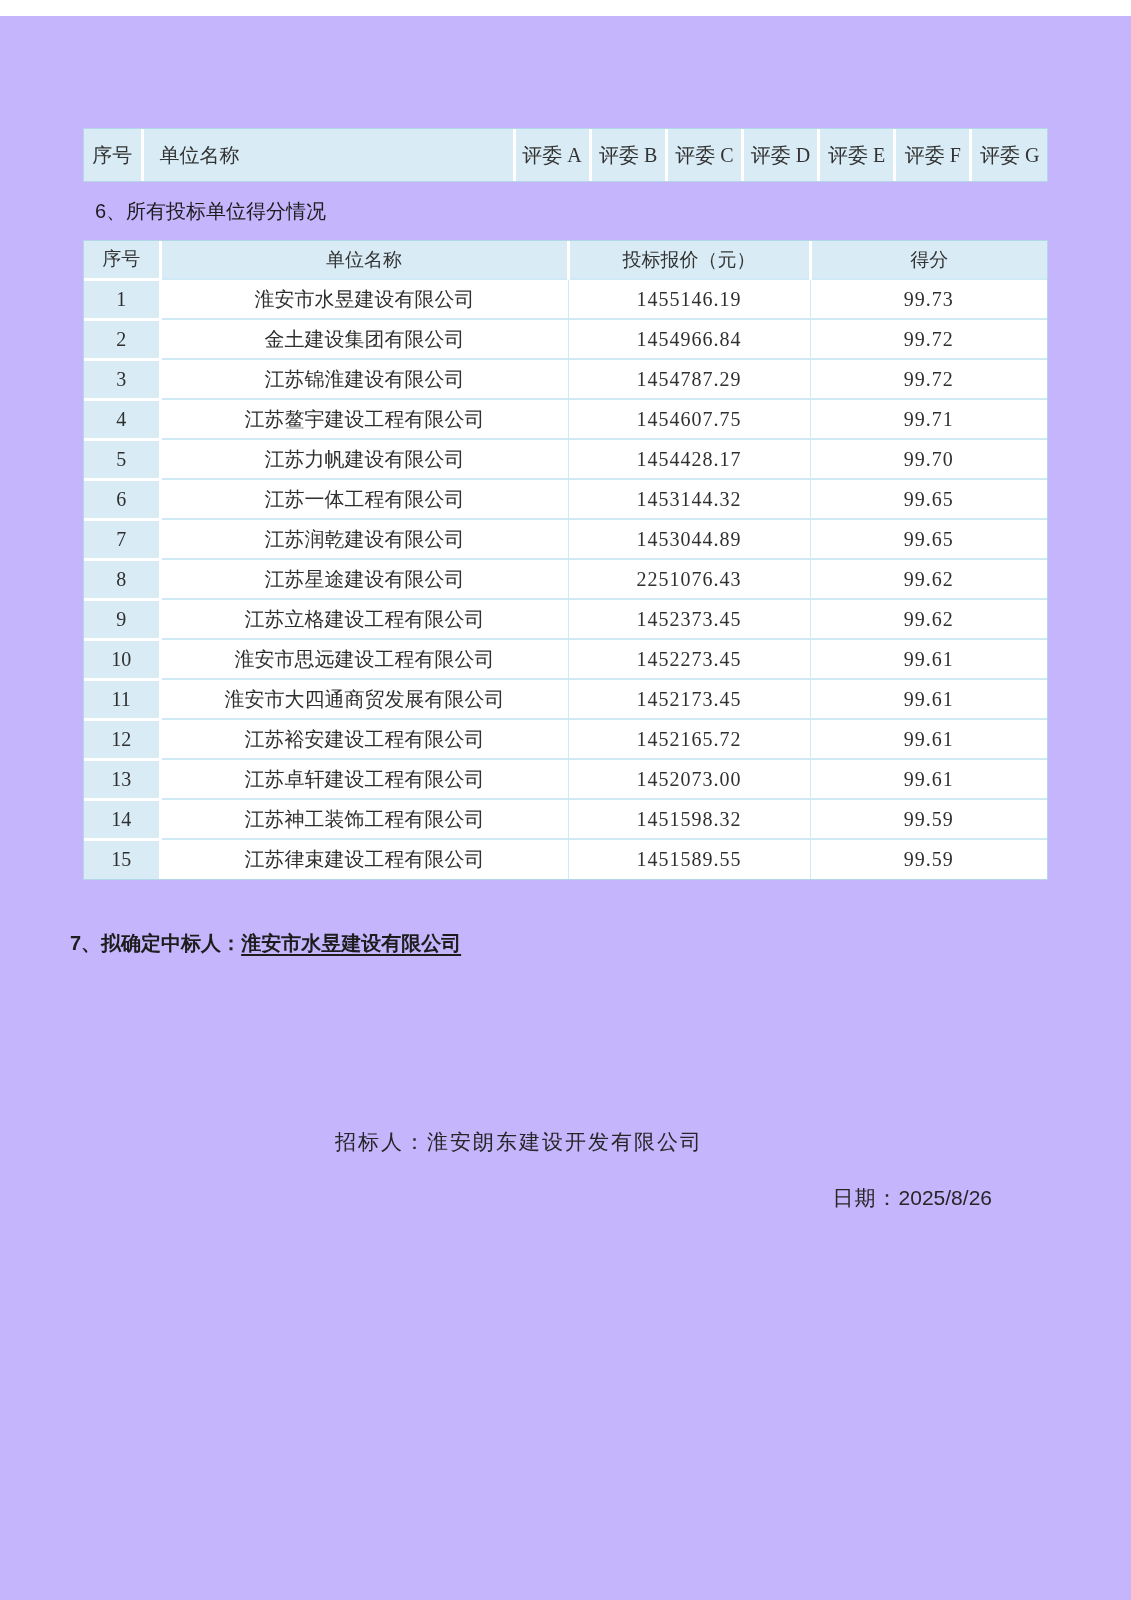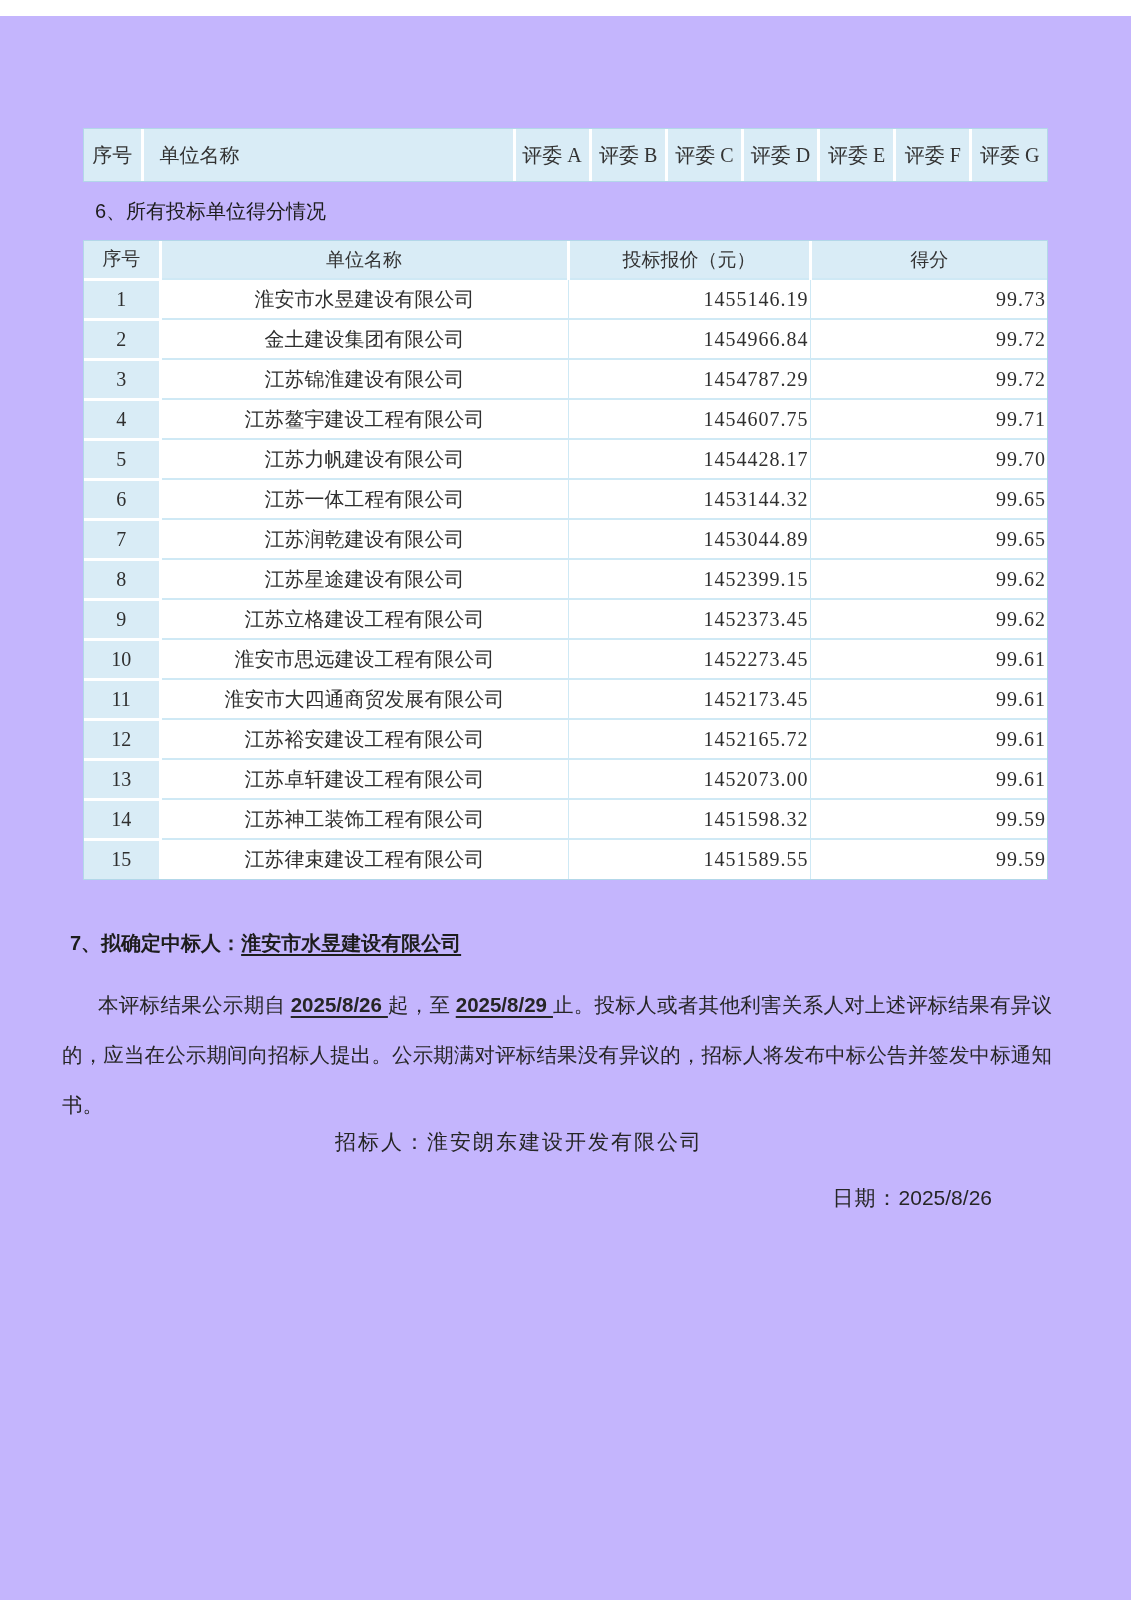--- a/index.html
+++ b/index.html
@@ -69,21 +69,21 @@
     border-top:2px solid var(--line-blue);
     color:#2f2f2f;background:#ffffff;
     overflow:hidden;white-space:nowrap;
   }
   table.score tbody td.c + td.c{border-left:1px solid var(--line-blue);}
   table.score tbody td.idx{
     background:var(--cell-blue);
     border-top:3px solid #ffffff;
     border-right:3px solid #ffffff;
   }
-  table.score tbody td.num{letter-spacing:1px;text-align:right;}
+  table.score tbody td.num{letter-spacing:1px;}
 
   
   .notice{
     position:absolute;left:62px;top:964px;width:990px;
     font-size:20.5px;line-height:50px;color:#262626;
     text-align:justify;text-indent:36px;
   }
   .date-bold{
     font-family:"Liberation Sans", sans-serif;
     font-weight:bold;text-decoration:underline;
@@ -192,21 +192,21 @@
           </tr>
           <tr>
             <td class="idx">7</td>
             <td class="c">江苏润乾建设有限公司</td>
             <td class="c num">1453044.89</td>
             <td class="c num">99.65</td>
           </tr>
           <tr>
             <td class="idx">8</td>
             <td class="c">江苏星途建设有限公司</td>
-            <td class="c num">1452399.15</td>
+            <td class="c num">2251076.43</td>
             <td class="c num">99.62</td>
           </tr>
           <tr>
             <td class="idx">9</td>
             <td class="c">江苏立格建设工程有限公司</td>
             <td class="c num">1452373.45</td>
             <td class="c num">99.62</td>
           </tr>
           <tr>
             <td class="idx">10</td>
@@ -243,19 +243,18 @@
             <td class="c">江苏律束建设工程有限公司</td>
             <td class="c num">1451589.55</td>
             <td class="c num">99.59</td>
           </tr>
         </tbody>
     </table>
   </div>
 
   <div class="h7"><span>7、拟确定中标人：</span><span class="winner">淮安市水昱建设有限公司</span></div>
 
-  <div class="notice"><span>本评标结果公示期自 </span><span class="date-bold">2025/8/26 </span><span>起，至 </span><span class="date-bold">2025/8/29 </span><span>止。投标人或者其他利害关系人对上述评标结果有异议的，应当在公示期间向招标人提出。公示期满对评标结果没有异议的，招标人将发布中标公告并签发中标通知书。</span></div>
 
   <div class="sig-tenderer"><span>招标人：</span><span>淮安朗东建设开发有限公司</span></div>
 
   <div class="sig-date"><span>日期：</span><span class="date-val">2025/8/26</span></div>
 
 </div>
 
 </body></html>

